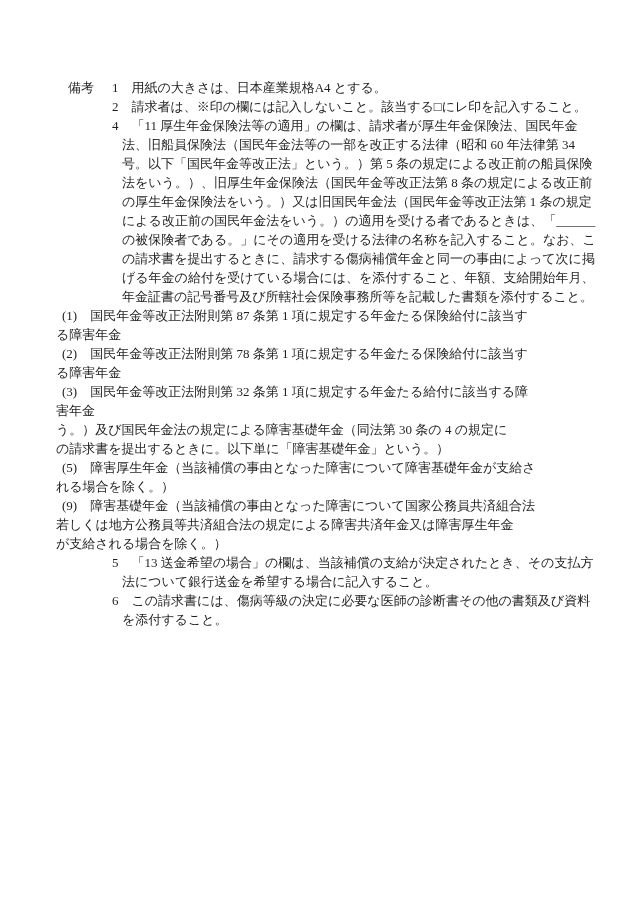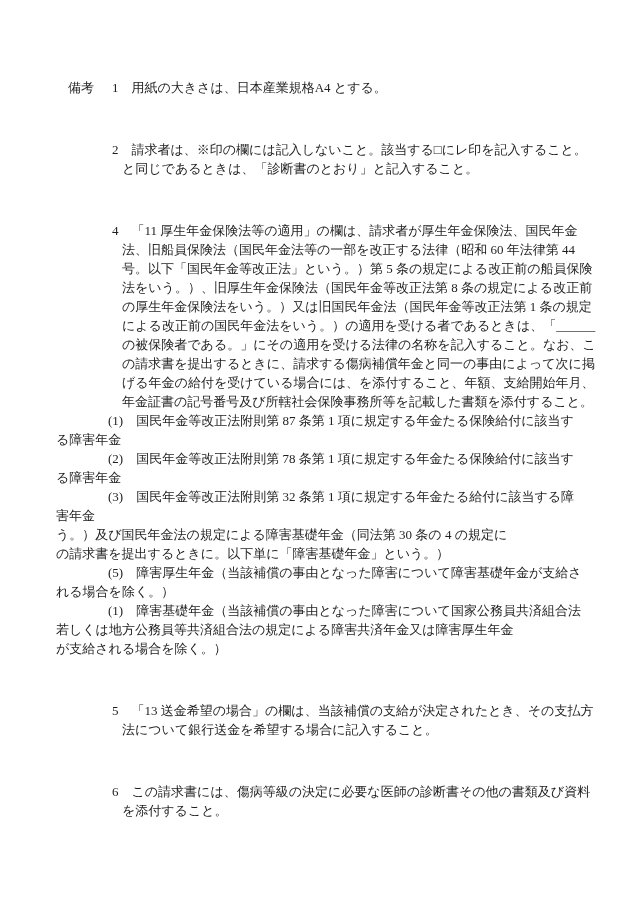--- a/index.html
+++ b/index.html
@@ -25,60 +25,59 @@
     line-height: 19px;
   }
   .ln {
     height: 19px;
     white-space: nowrap;
   }
   
   .l1 { padding-left: 68px; }
   .l1 .label { display: inline-block; width: 44px; }
   
-  .num  { padding-left: 112px; margin-top: 43px; }
+  .num  { padding-left: 112px; }
   
   .cont { padding-left: 122px; }
   
-  .sub  { padding-left: 108px; }
+  .sub  { padding-left: 62px; }
   
   .subc { padding-left: 56px; }
 </style>
 </head>
 <body>
 
 <div class="page">
   <div class="doc">
 
     <div class="ln l1"><span class="label">備考</span><span>1　用紙の大きさは、日本産業規格A4 とする。</span></div>
 
     <div class="ln num">2　請求者は、※印の欄には記入しないこと。該当する□にレ印を記入すること。</div>
-    <div class="ln cont">と同じであるときは、「診断書のとおり」と記入すること。</div>
     <div class="ln num">4　「11 厚生年金保険法等の適用」の欄は、請求者が厚生年金保険法、国民年金</div>
-    <div class="ln cont">法、旧船員保険法（国民年金法等の一部を改正する法律（昭和 60 年法律第 44</div>
+    <div class="ln cont">法、旧船員保険法（国民年金法等の一部を改正する法律（昭和 60 年法律第 34</div>
     <div class="ln cont">号。以下「国民年金等改正法」という。）第 5 条の規定による改正前の船員保険</div>
     <div class="ln cont">法をいう。）、旧厚生年金保険法（国民年金等改正法第 8 条の規定による改正前</div>
     <div class="ln cont">の厚生年金保険法をいう。）又は旧国民年金法（国民年金等改正法第 1 条の規定</div>
     <div class="ln cont">による改正前の国民年金法をいう。）の適用を受ける者であるときは、「______</div>
     <div class="ln cont">の被保険者である。」にその適用を受ける法律の名称を記入すること。なお、こ</div>
     <div class="ln cont">の請求書を提出するときに、請求する傷病補償年金と同一の事由によって次に掲</div>
     <div class="ln cont">げる年金の給付を受けている場合には、を添付すること、年額、支給開始年月、</div>
     <div class="ln cont">年金証書の記号番号及び所轄社会保険事務所等を記載した書類を添付すること。</div>
 
     <div class="ln sub">(1)　国民年金等改正法附則第 87 条第 1 項に規定する年金たる保険給付に該当す</div>
     <div class="ln subc">る障害年金</div>
     <div class="ln sub">(2)　国民年金等改正法附則第 78 条第 1 項に規定する年金たる保険給付に該当す</div>
     <div class="ln subc">る障害年金</div>
     <div class="ln sub">(3)　国民年金等改正法附則第 32 条第 1 項に規定する年金たる給付に該当する障</div>
     <div class="ln subc">害年金</div>
     <div class="ln subc">う。）及び国民年金法の規定による障害基礎年金（同法第 30 条の 4 の規定に</div>
     <div class="ln subc">の請求書を提出するときに。以下単に「障害基礎年金」という。）</div>
     <div class="ln sub">(5)　障害厚生年金（当該補償の事由となった障害について障害基礎年金が支給さ</div>
     <div class="ln subc">れる場合を除く。）</div>
-    <div class="ln sub">(1)　障害基礎年金（当該補償の事由となった障害について国家公務員共済組合法</div>
+    <div class="ln sub">(9)　障害基礎年金（当該補償の事由となった障害について国家公務員共済組合法</div>
     <div class="ln subc">若しくは地方公務員等共済組合法の規定による障害共済年金又は障害厚生年金</div>
     <div class="ln subc">が支給される場合を除く。）</div>
 
     <div class="ln num">5　「13 送金希望の場合」の欄は、当該補償の支給が決定されたとき、その支払方</div>
     <div class="ln cont">法について銀行送金を希望する場合に記入すること。</div>
     <div class="ln num">6　この請求書には、傷病等級の決定に必要な医師の診断書その他の書類及び資料</div>
     <div class="ln cont">を添付すること。</div>
 
   </div>
 </div>

